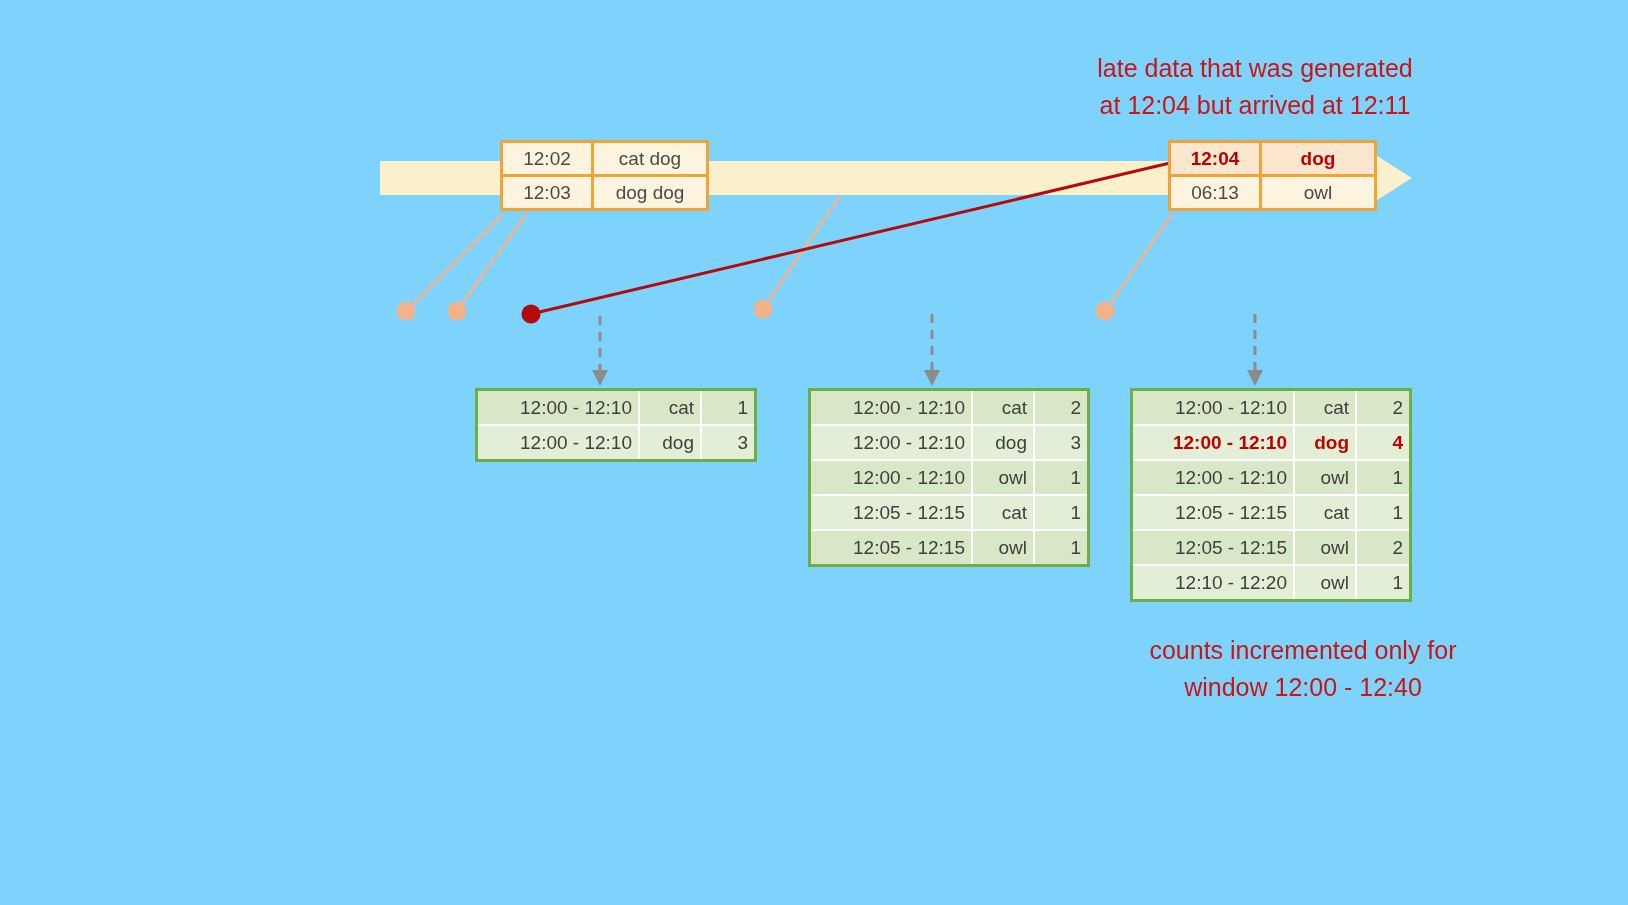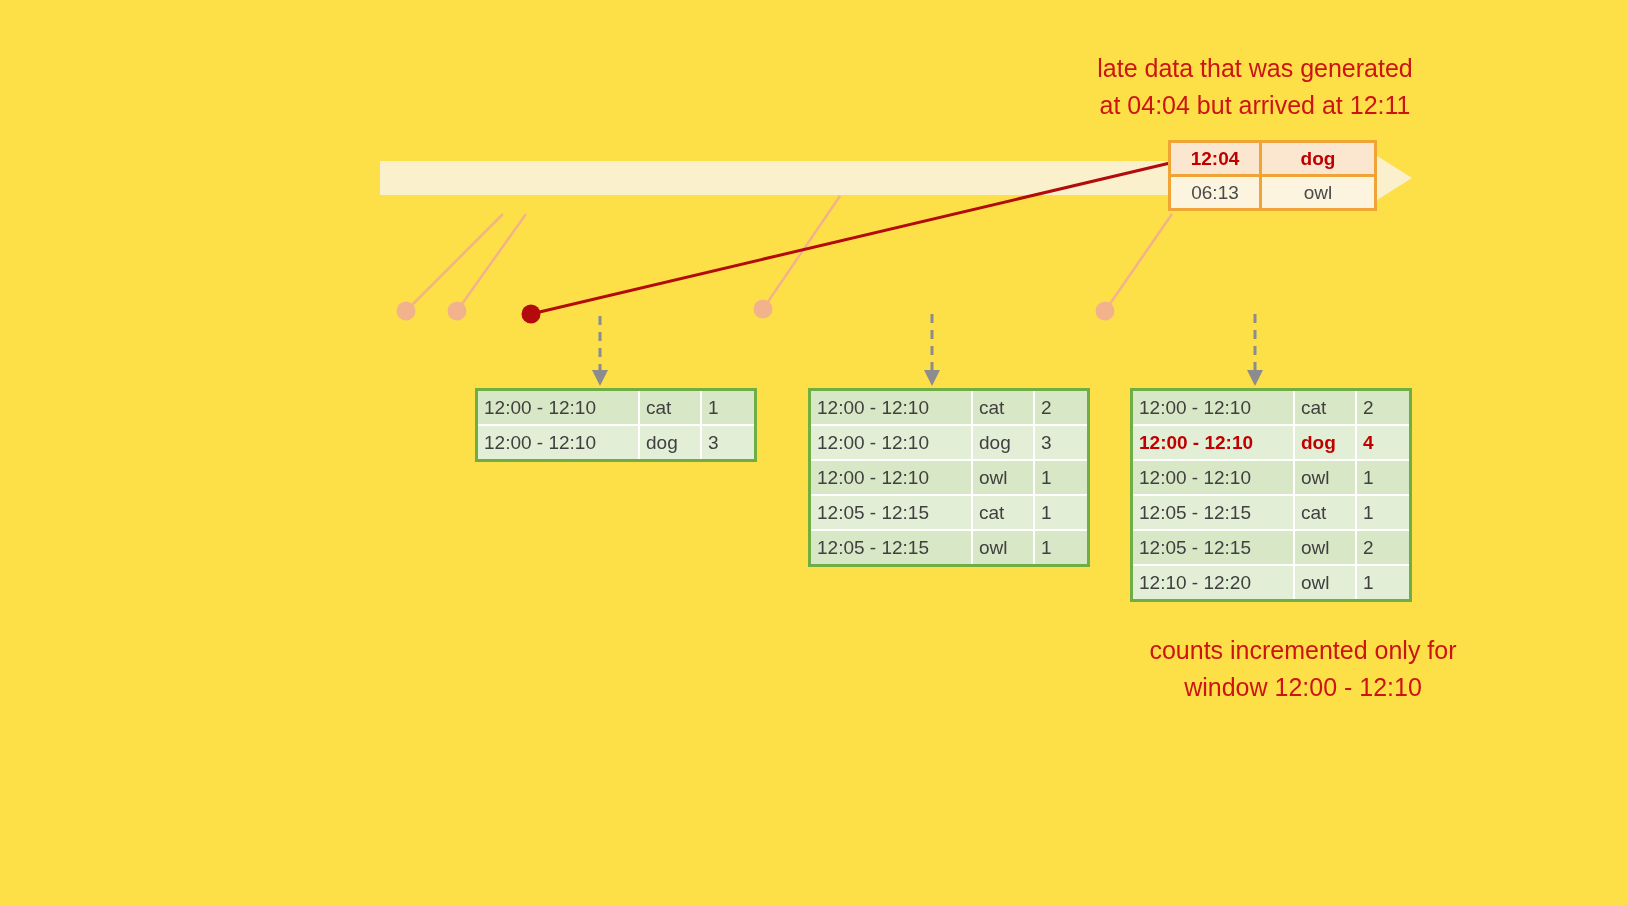--- a/index.html
+++ b/index.html
@@ -1,17 +1,17 @@
 <!DOCTYPE html>
 <html><head>
 <meta charset="utf-8">
 <style>
   html,body { margin:0; padding:0; background:#000; }
   .canvas {
-    position:relative; width:1628px; height:905px; background:#fde047;
+    position:relative; width:1628px; height:905px; background:#7dd3fc;
     font-family:"Liberation Sans", sans-serif; overflow:hidden;
   }
   .layer-svg { position:absolute; left:0; top:0; }
 
   
   .event-table {
     position:absolute; border-collapse:collapse;
   }
   .event-table td {
     border:3px solid #efa435; background:#fcf4df; color:#4a4a4a;
@@ -21,21 +21,21 @@
   .event-table td.t-time  { width:68px; }
   .event-table td.t-words { width:92px; }
   .event-table tr.late td {
     color:#c00000; background:#fbe7d0; font-weight:bold;
   }
 
   
   .result-table { position:absolute; border-collapse:collapse; border:3px solid #6fae44; }
   .result-table td {
     border:2px solid #ffffff; color:#404040; font-size:19px;
-    text-align:left; height:33px; padding:0 6px; white-space:nowrap;
+    text-align:right; height:33px; padding:0 6px; white-space:nowrap;
   }
   .result-table tr:nth-child(odd)  td { background:#d8e7c6; }
   .result-table tr:nth-child(even) td { background:#e2eed6; }
   .result-table td.w  { width:148px; }
   .result-table td.k  { width:48px; }
   .result-table td.c  { width:40px; }
   .result-table tr.late-row td { color:#c00000; font-weight:bold; }
 
   
   .annotation {
@@ -74,23 +74,35 @@
       <polygon points="932,386 924,370 940,370" fill="#8c8c8c"></polygon>
     </g>
     <g>
       <line x1="1255" y1="314" x2="1255" y2="371" stroke="#8c8c8c" stroke-width="3" stroke-dasharray="9 7"></line>
       <polygon points="1255,386 1247,370 1263,370" fill="#8c8c8c"></polygon>
     </g>
   </svg>
 
   <div class="annotation" style="left:1015px; top:50px; width:480px;">
     <div>late data that was generated</div>
-    <div>at 04:04 but arrived at 12:11</div>
+    <div>at 12:04 but arrived at 12:11</div>
   </div>
 
+  <table class="event-table" style="left:500px; top:140px;">
+    <tbody>
+        <tr>
+      <td class="t-time">12:02</td>
+      <td class="t-words">cat dog</td>
+    </tr>
+    <tr>
+      <td class="t-time">12:03</td>
+      <td class="t-words">dog dog</td>
+    </tr>
+  </tbody>
+    </table>
 
 
   <table class="event-table" style="left:1168px; top:140px;">
     <tbody>
         <tr class="late">
       <td class="t-time">12:04</td>
       <td class="t-words">dog</td>
     </tr>
     <tr>
       <td class="t-time">06:13</td>
@@ -174,16 +186,16 @@
     <tr>
       <td class="w">12:10 - 12:20</td>
       <td class="k">owl</td>
       <td class="c">1</td>
     </tr>
   </tbody>
     </table>
 
   <div class="annotation" style="left:1083px; top:632px; width:440px;">
     <div>counts incremented only for</div>
-    <div>window 12:00 - 12:10</div>
+    <div>window 12:00 - 12:40</div>
   </div>
 
 </div>
 
 </body></html>

